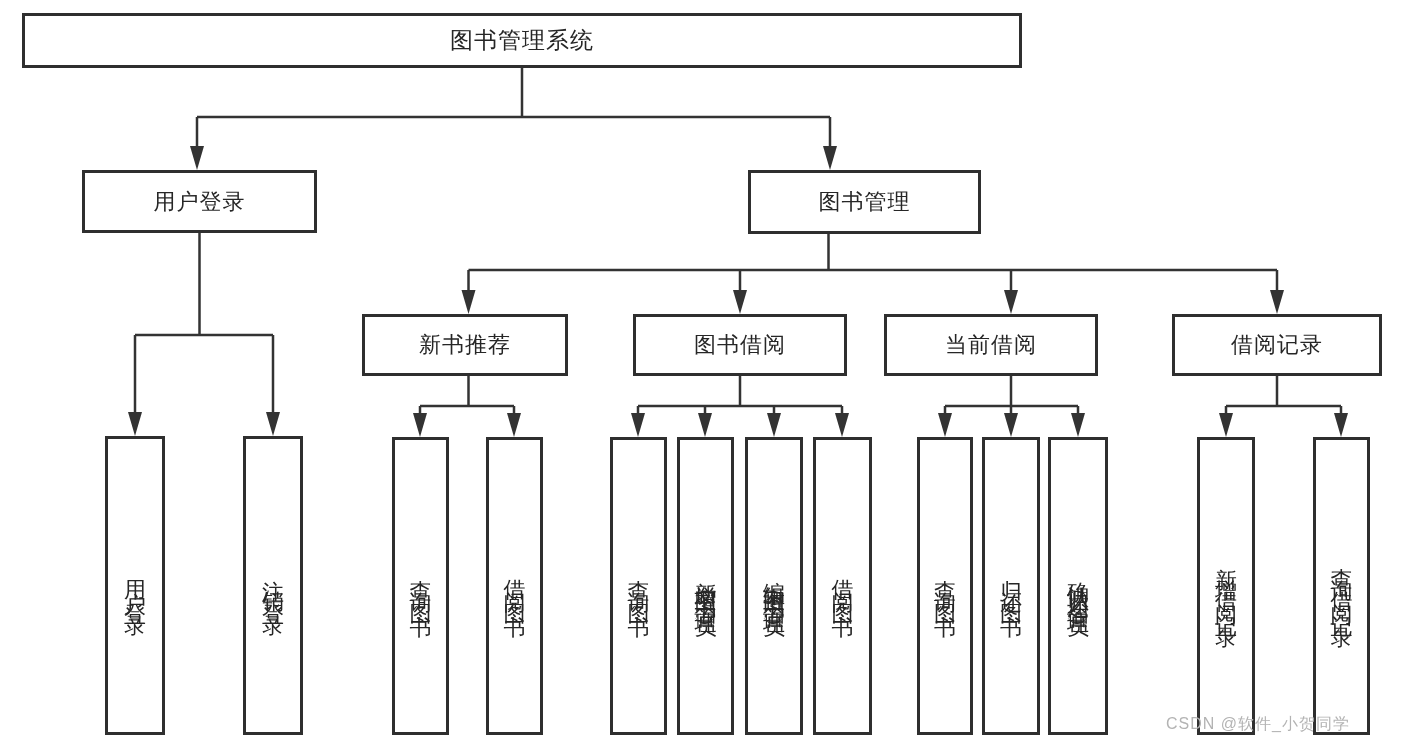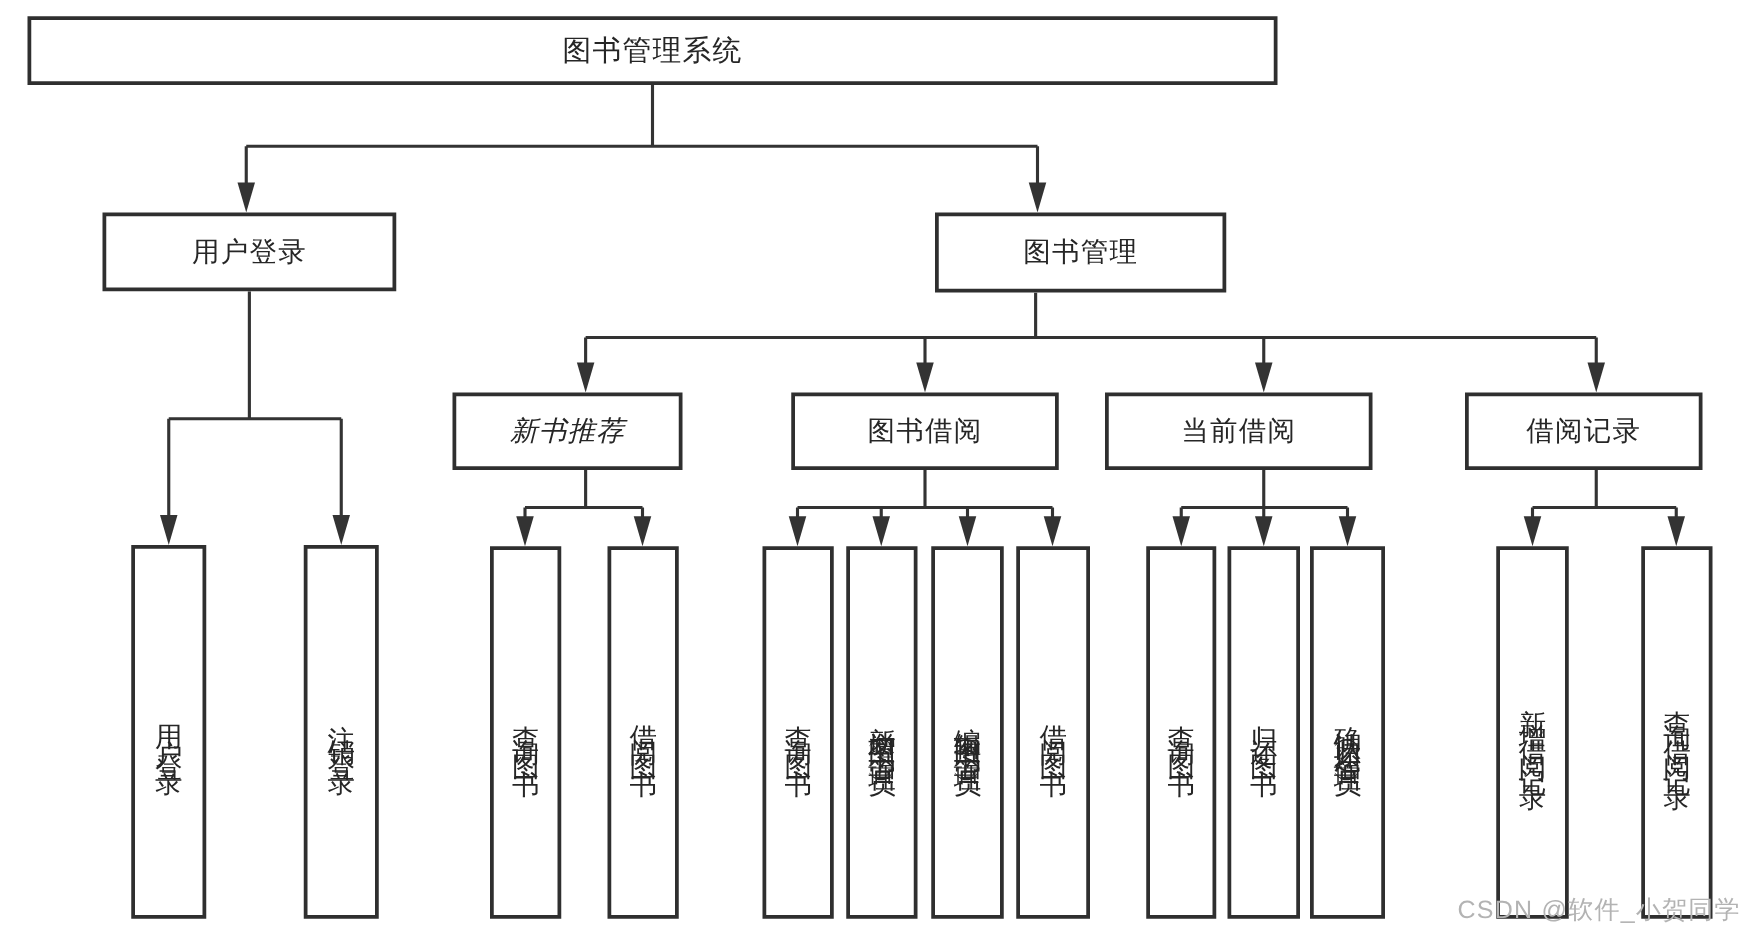--- a/index.html
+++ b/index.html
@@ -38,33 +38,33 @@
     writing-mode:vertical-rl;
     text-orientation:upright;
     font-size:22px;
     letter-spacing:12px;
     line-height:1;
   }
   .node.v span.long{letter-spacing:5px;}
   .watermark{
     position:absolute;
     left:1166px;top:714px;
-    font-size:20px;
+    font-size:16px;
     color:var(--watermark);
     letter-spacing:1px;
     white-space:nowrap;
   }
   
   #n-root   {left:22px;  top:13px;  width:1000px; height:55px;}
   #n-ulogin {left:82px;  top:170px; width:235px;  height:63px;}
   #n-bmgmt  {left:748px; top:170px; width:233px;  height:64px;}
-  #n-newbk  {left:362px; top:314px; width:184px;  height:62px;font-style:italic;}
+  #n-newbk  {left:362px; top:314px; width:206px;  height:62px;}
   #n-bor    {left:633px; top:314px; width:214px;  height:62px;}
   #n-cur    {left:884px; top:314px; width:214px;  height:62px;}
-  #n-rec    {left:1172px;top:314px; width:190px;  height:62px;}
+  #n-rec    {left:1172px;top:314px; width:210px;  height:62px;}
   #n-llogin {left:105px; top:436px; width:60px; height:299px;}
   #n-llogout{left:243px; top:436px; width:60px; height:299px;}
   #n-nbq    {left:392px; top:437px; width:57px; height:298px;}
   #n-nbb    {left:486px; top:437px; width:57px; height:298px;}
   #n-bwq    {left:610px; top:437px; width:57px; height:298px;}
   #n-bwa    {left:677px; top:437px; width:57px; height:298px;}
   #n-bwe    {left:745px; top:437px; width:58px; height:298px;}
   #n-bwb    {left:813px; top:437px; width:59px; height:298px;}
   #n-cuq    {left:917px; top:437px; width:56px; height:298px;}
   #n-cur2   {left:982px; top:437px; width:58px; height:298px;}

